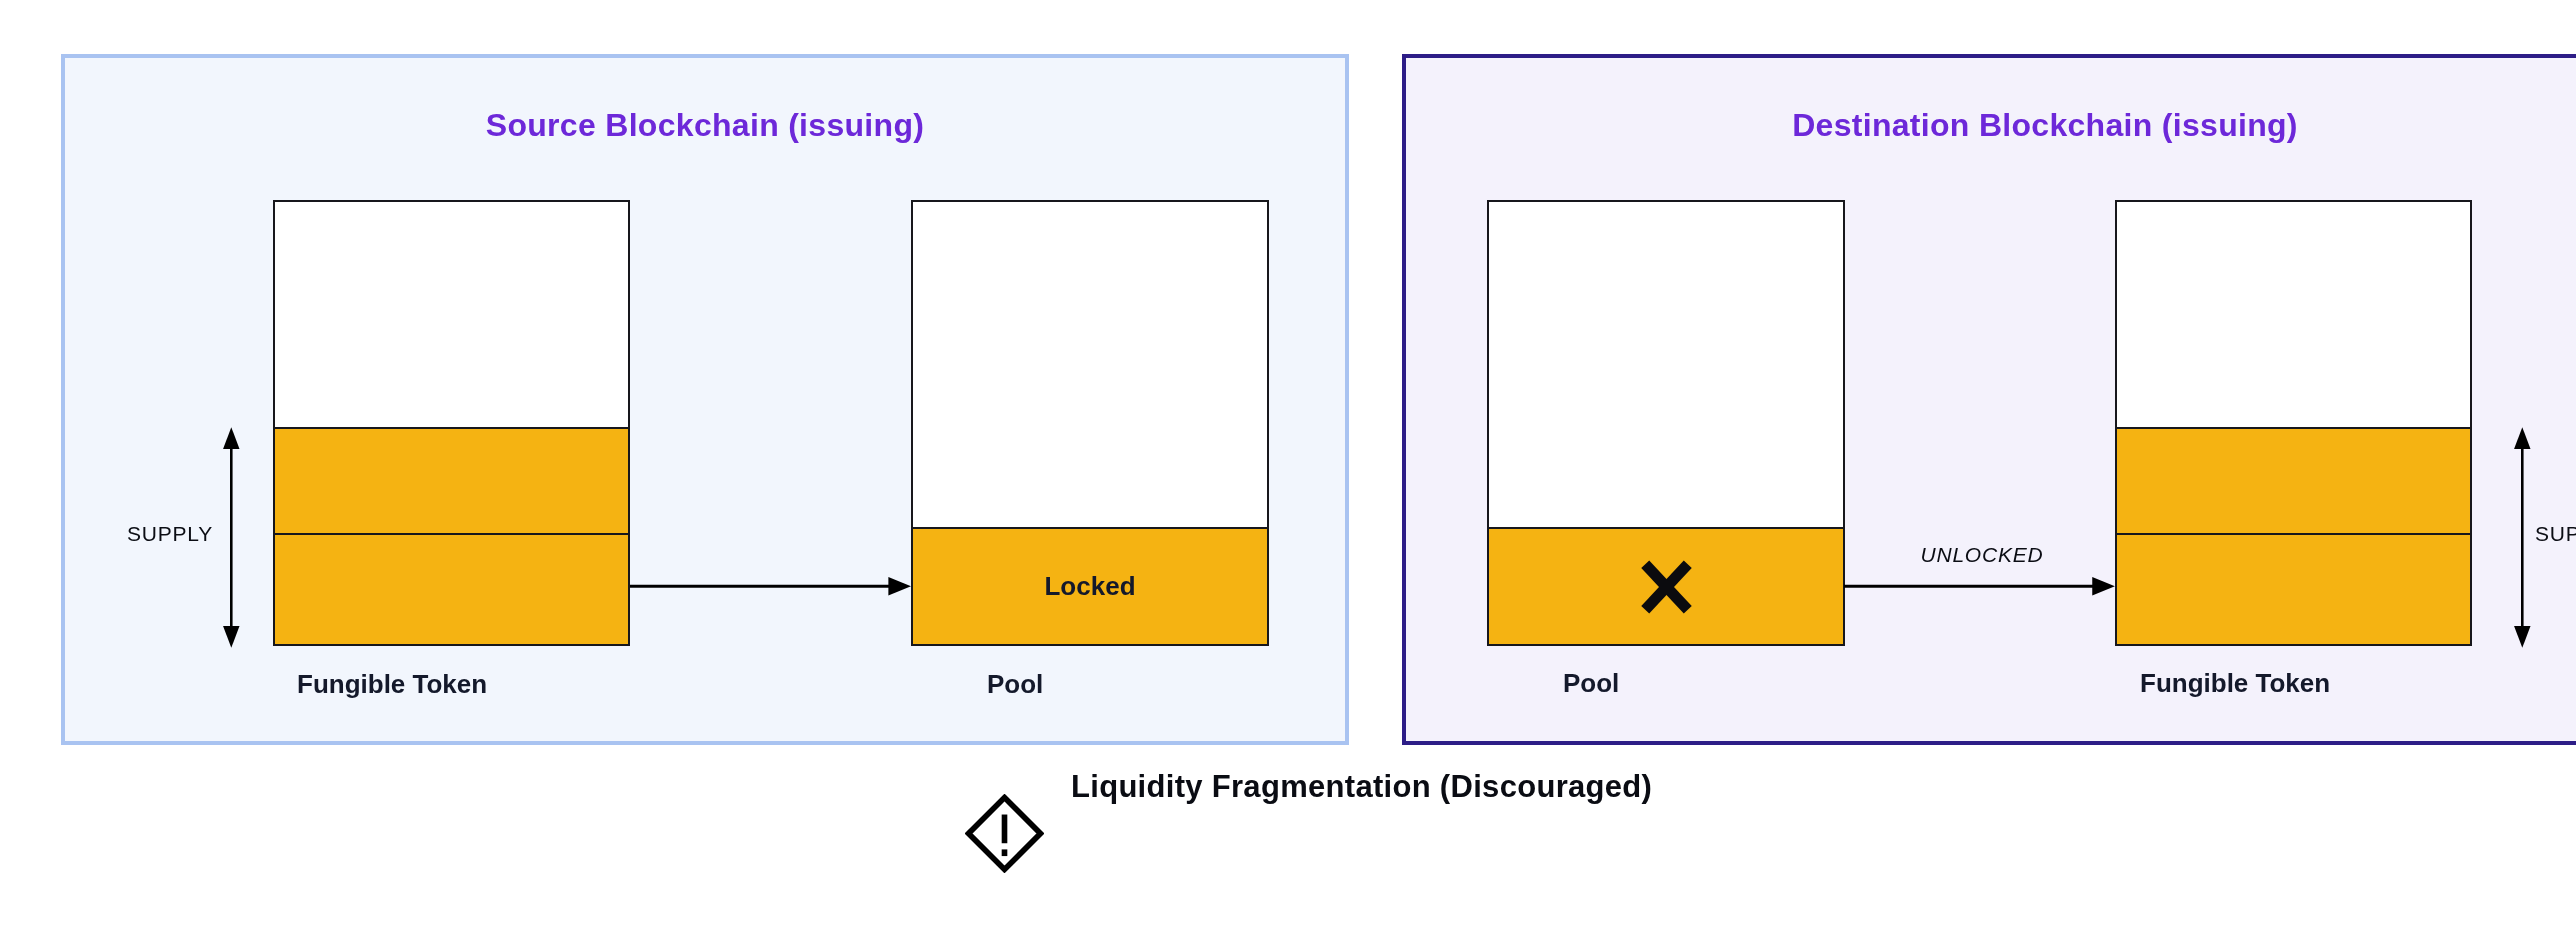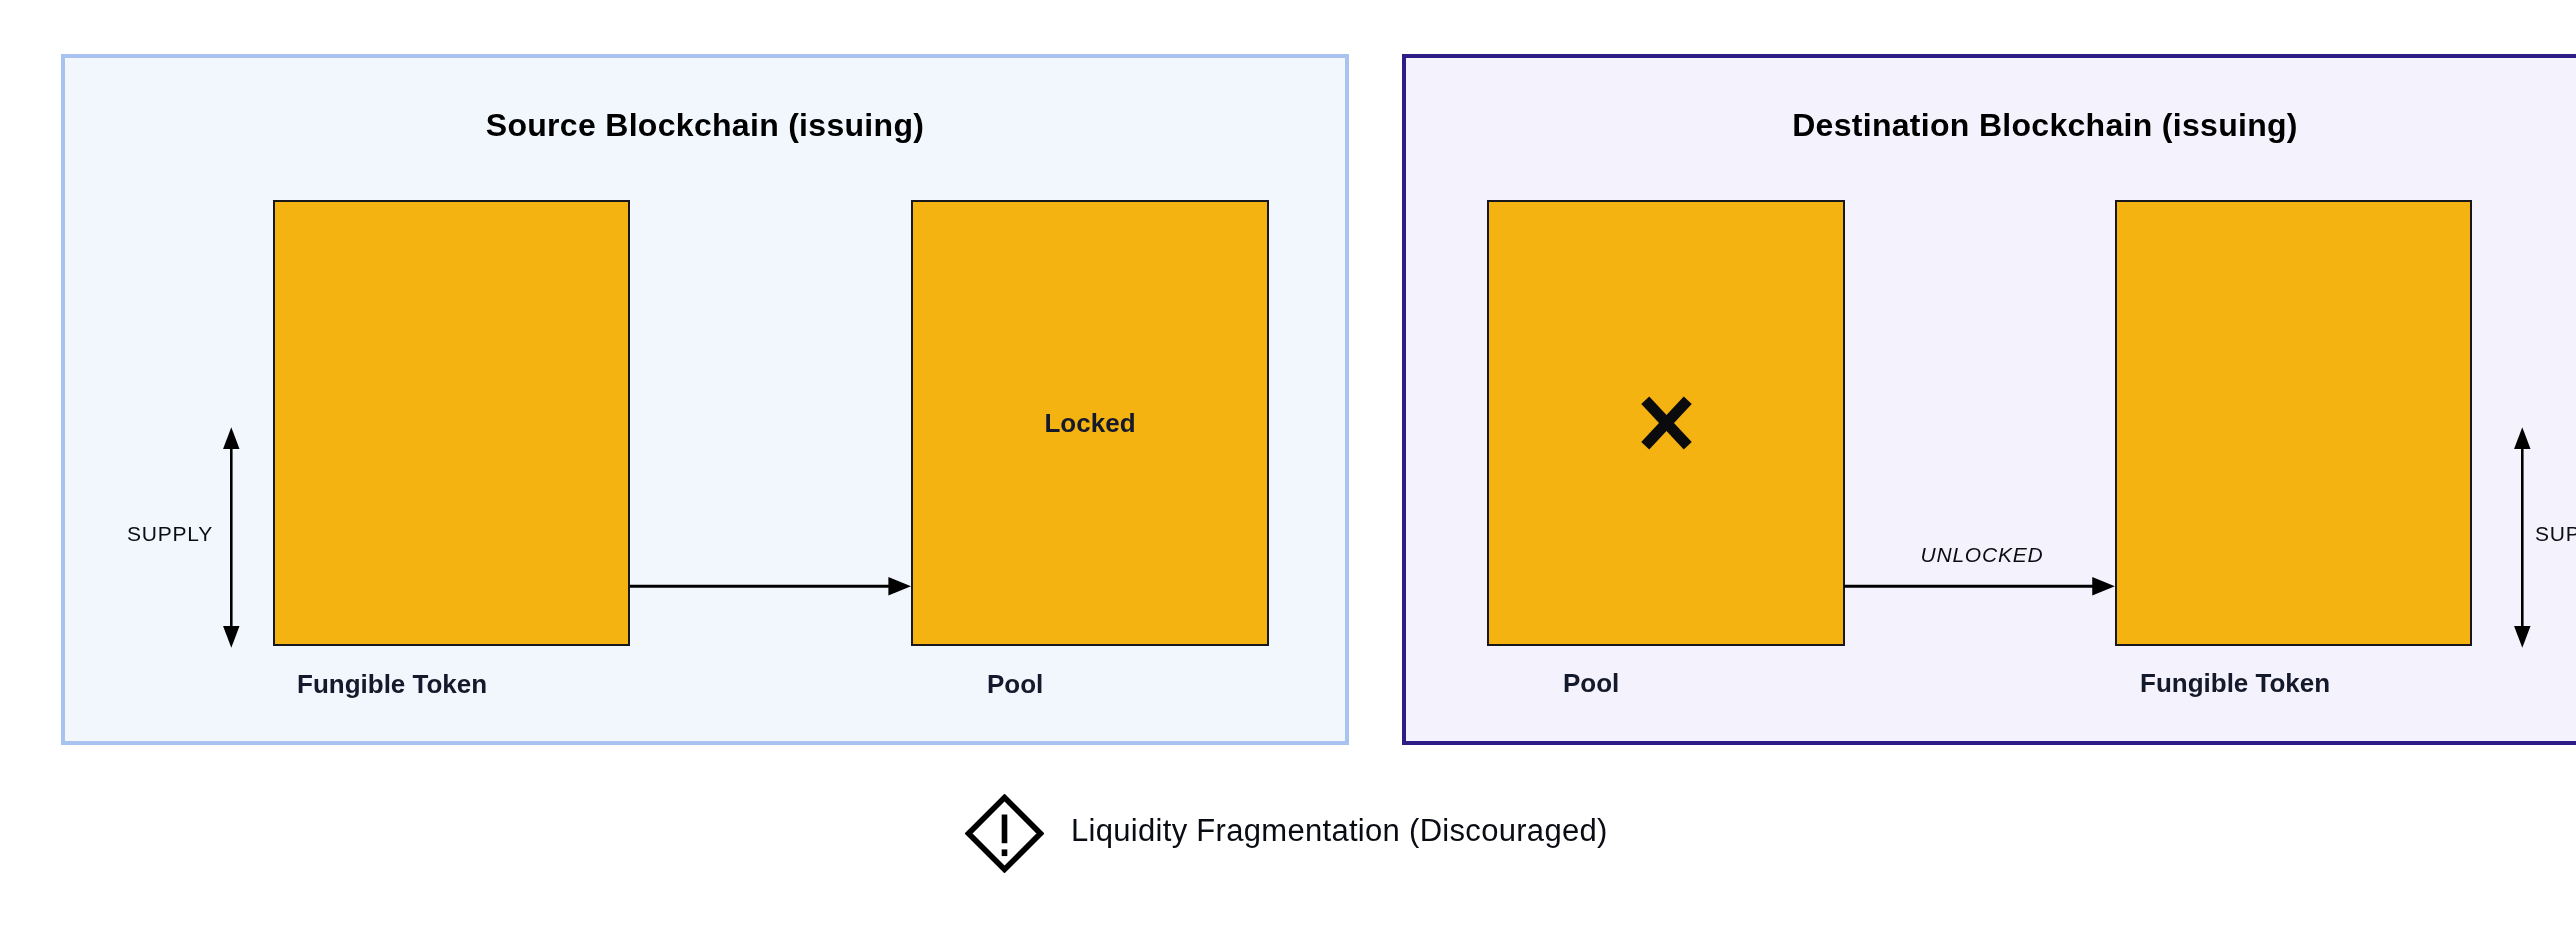--- a/index.html
+++ b/index.html
@@ -24,30 +24,30 @@
     border:4.1px solid #A9C3F1;
   }
   .panel-dest {
     left:1402px; width:1286px;
     background:#F4F2FC;
     border:4.6px solid #2D1D87;
   }
   .panel-title {
     position:absolute; left:0; top:49px; width:100%;
     text-align:center;
-    font-size:32px; font-weight:700; color:#000000;
+    font-size:32px; font-weight:700; color:#6d28d9;
     letter-spacing:0.3px;
   }
 
   
   .box {
     position:absolute;
     border:2.1px solid var(--ink);
     background:#6d28d9;
-    display:flex; flex-direction:row;
+    display:flex; flex-direction:column;
   }
   .seg-white   { background:#ffffff; border-bottom:2.1px solid var(--ink); }
   .seg-orange  { background:var(--amber); }
   .seg-divided { border-bottom:2.1px solid var(--ink); }
   .seg-fill    { flex:1; display:flex; align-items:center; justify-content:center; }
 
   .bar-token .seg-white { height:227px; }
   .bar-token .seg-mid   { height:106px; }
   .bar-pool  .seg-white { height:327px; }
 
@@ -65,22 +65,22 @@
     font-size:21px; font-weight:500; color:#0B0D14;
     letter-spacing:0.8px;
   }
 
   
   .arrow-svg { position:absolute; display:block; }
 
   
   .caption-icon { position:absolute; left:965px; top:794px; }
   .caption-text {
-    position:absolute; left:1071px; top:813px;
-    font-size:31px; font-weight:400; color:#0A0C13;
+    position:absolute; left:1071px; top:769px;
+    font-size:31px; font-weight:700; color:#0A0C13;
     letter-spacing:0.3px;
   }
 </style>
 </head>
 <body>
 
 <div class="canvas">
 
   <section class="panel panel-source">
     <h2 class="panel-title">Source Blockchain (issuing)</h2>

